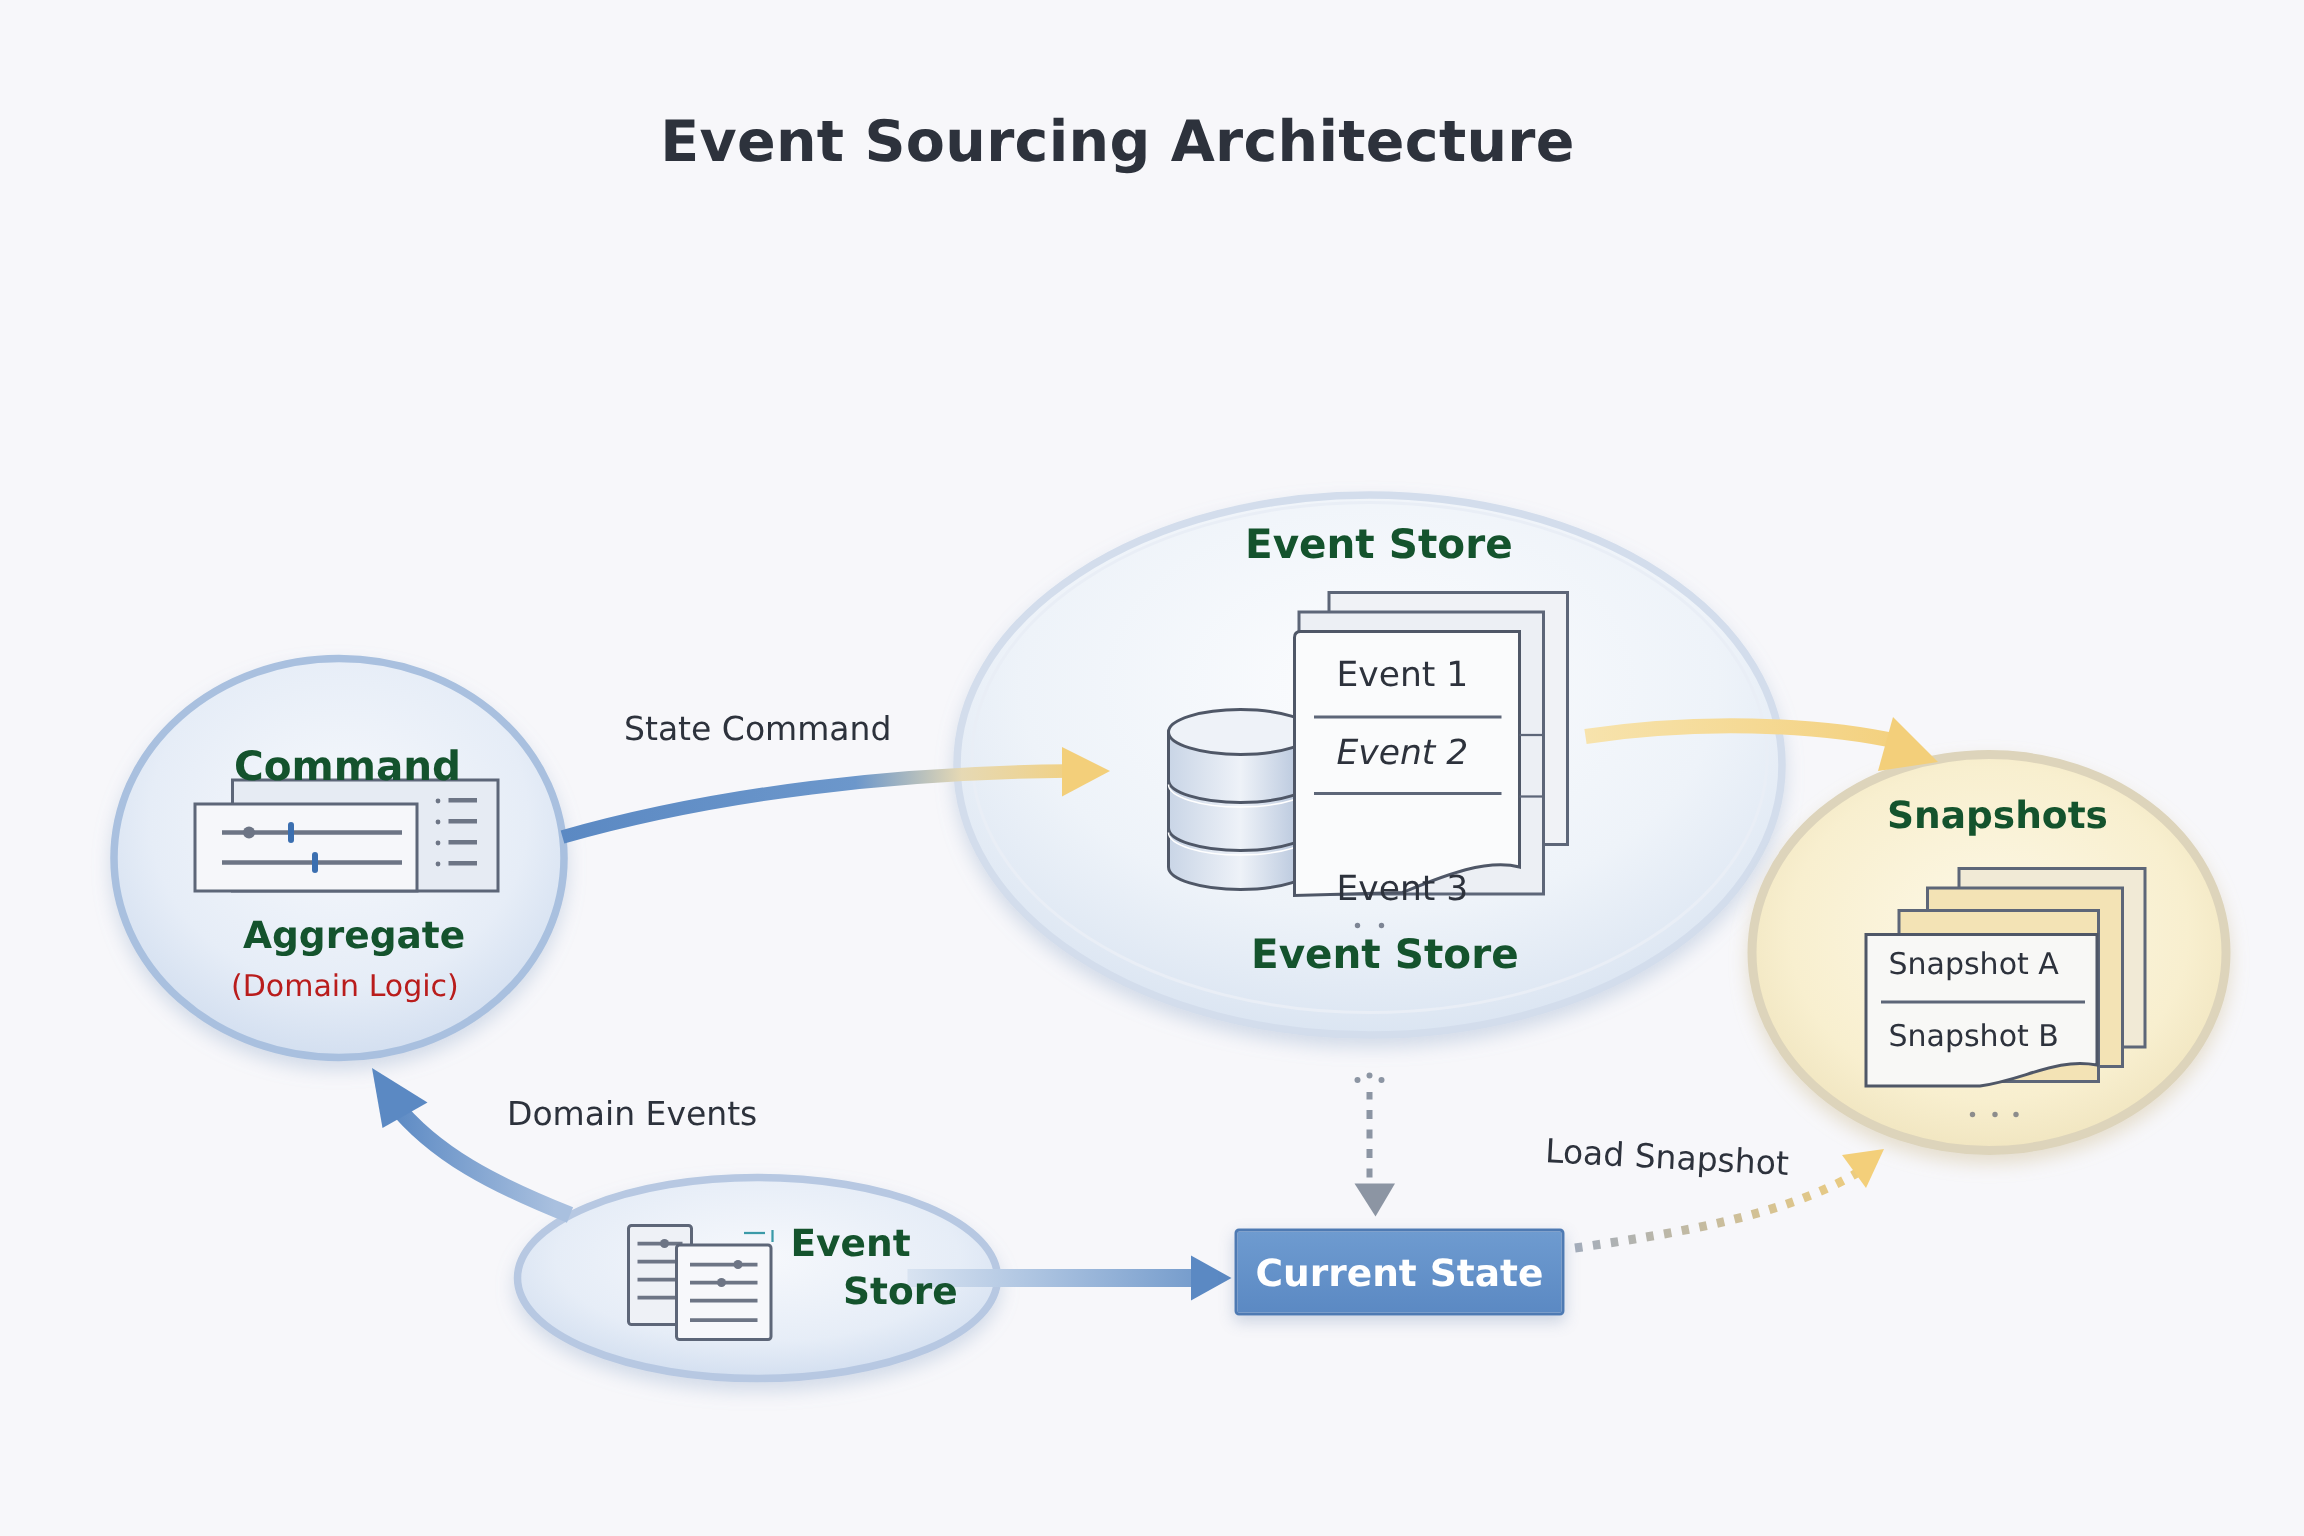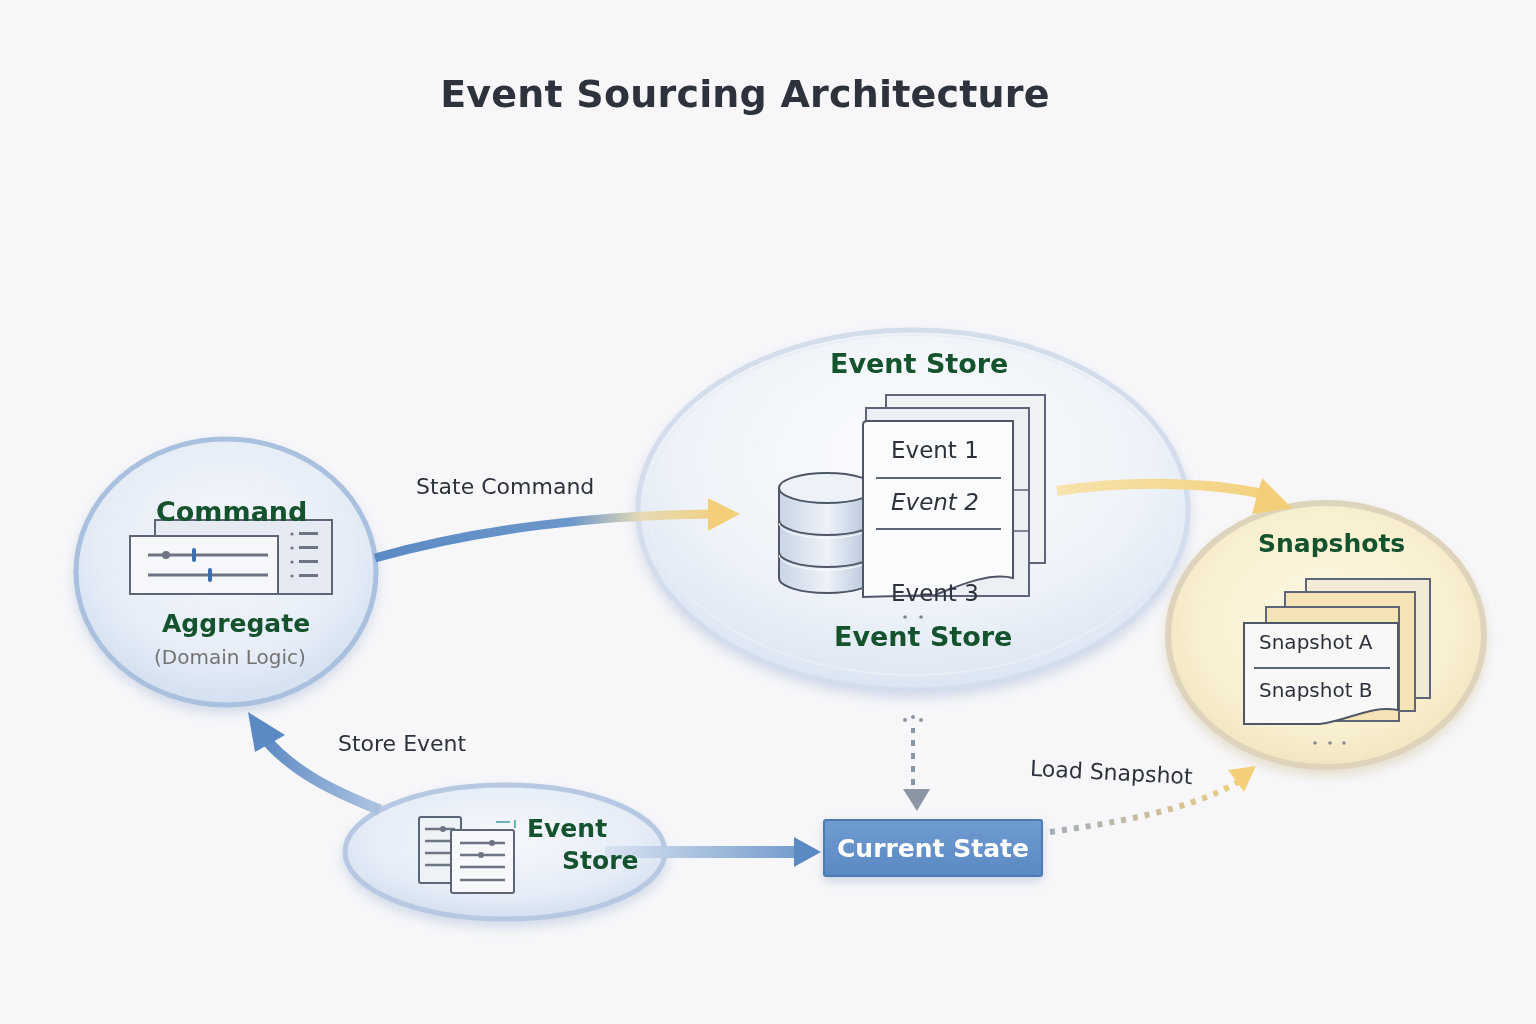--- a/index.html
+++ b/index.html
@@ -191,32 +191,32 @@
     <circle cx="481" cy="855" r="3" fill="#6d7585"></circle>
     <line x1="460" y1="867" x2="505" y2="867" stroke="#6d7585" stroke-width="2.5"></line>
     <line x1="460" y1="880" x2="505" y2="880" stroke="#6d7585" stroke-width="2.5"></line>
     <line x1="496" y1="822" x2="510" y2="822" stroke="#3b9aa8" stroke-width="1.5"></line>
     <line x1="515" y1="820" x2="515" y2="828" stroke="#3b9aa8" stroke-width="1.5"></line>
   </g>
 </svg>
 
 <div class="lbl node-title" style="left:156px; top:496px;">Command</div>
 <div class="lbl node-title" style="left:162px; top:609px; font-size:25px;">Aggregate</div>
-<div class="lbl edge-label" style="left:154px; top:645px; font-size:20px; color:#737373;">(Domain Logic)</div>
+<div class="lbl edge-label" style="left:154px; top:645px; font-size:20px; color:#b91c1c;">(Domain Logic)</div>
 
 <div class="lbl node-title" style="left:830px; top:348px;">Event Store</div>
 <div class="lbl card-text" style="left:891px; top:437px;">Event 1</div>
 <div class="lbl card-text" style="left:891px; top:489px;font-style:italic;">Event 2</div>
 <div class="lbl card-text" style="left:891px; top:540px;margin-top:40px;">Event 3</div>
 <div class="lbl node-title" style="left:834px; top:621px;">Event Store</div>
 
 <div class="lbl node-title" style="left:1258px; top:529px; font-size:25px;">Snapshots</div>
 <div class="lbl card-text" style="left:1259px; top:630px; font-size:20px;">Snapshot A</div>
 <div class="lbl card-text" style="left:1259px; top:678px; font-size:20px;">Snapshot B</div>
 
 <div class="lbl node-title" style="left:527px; top:814px; font-size:25px;">Event</div>
 <div class="lbl node-title" style="left:526px; top:846px; font-size:25px;margin-left:36px;">Store</div>
 
 <div class="state-btn">Current State</div>
 
 <div class="lbl edge-label" style="left:416px; top:474px;">State Command</div>
-<div class="lbl edge-label" style="left:338px; top:731px;">Store Event</div>
+<div class="lbl edge-label" style="left:338px; top:731px;">Domain Events</div>
 <div class="lbl edge-label" style="left:1030px; top:760px; transform: rotate(3deg);">Load Snapshot</div>
 
 </body></html>

